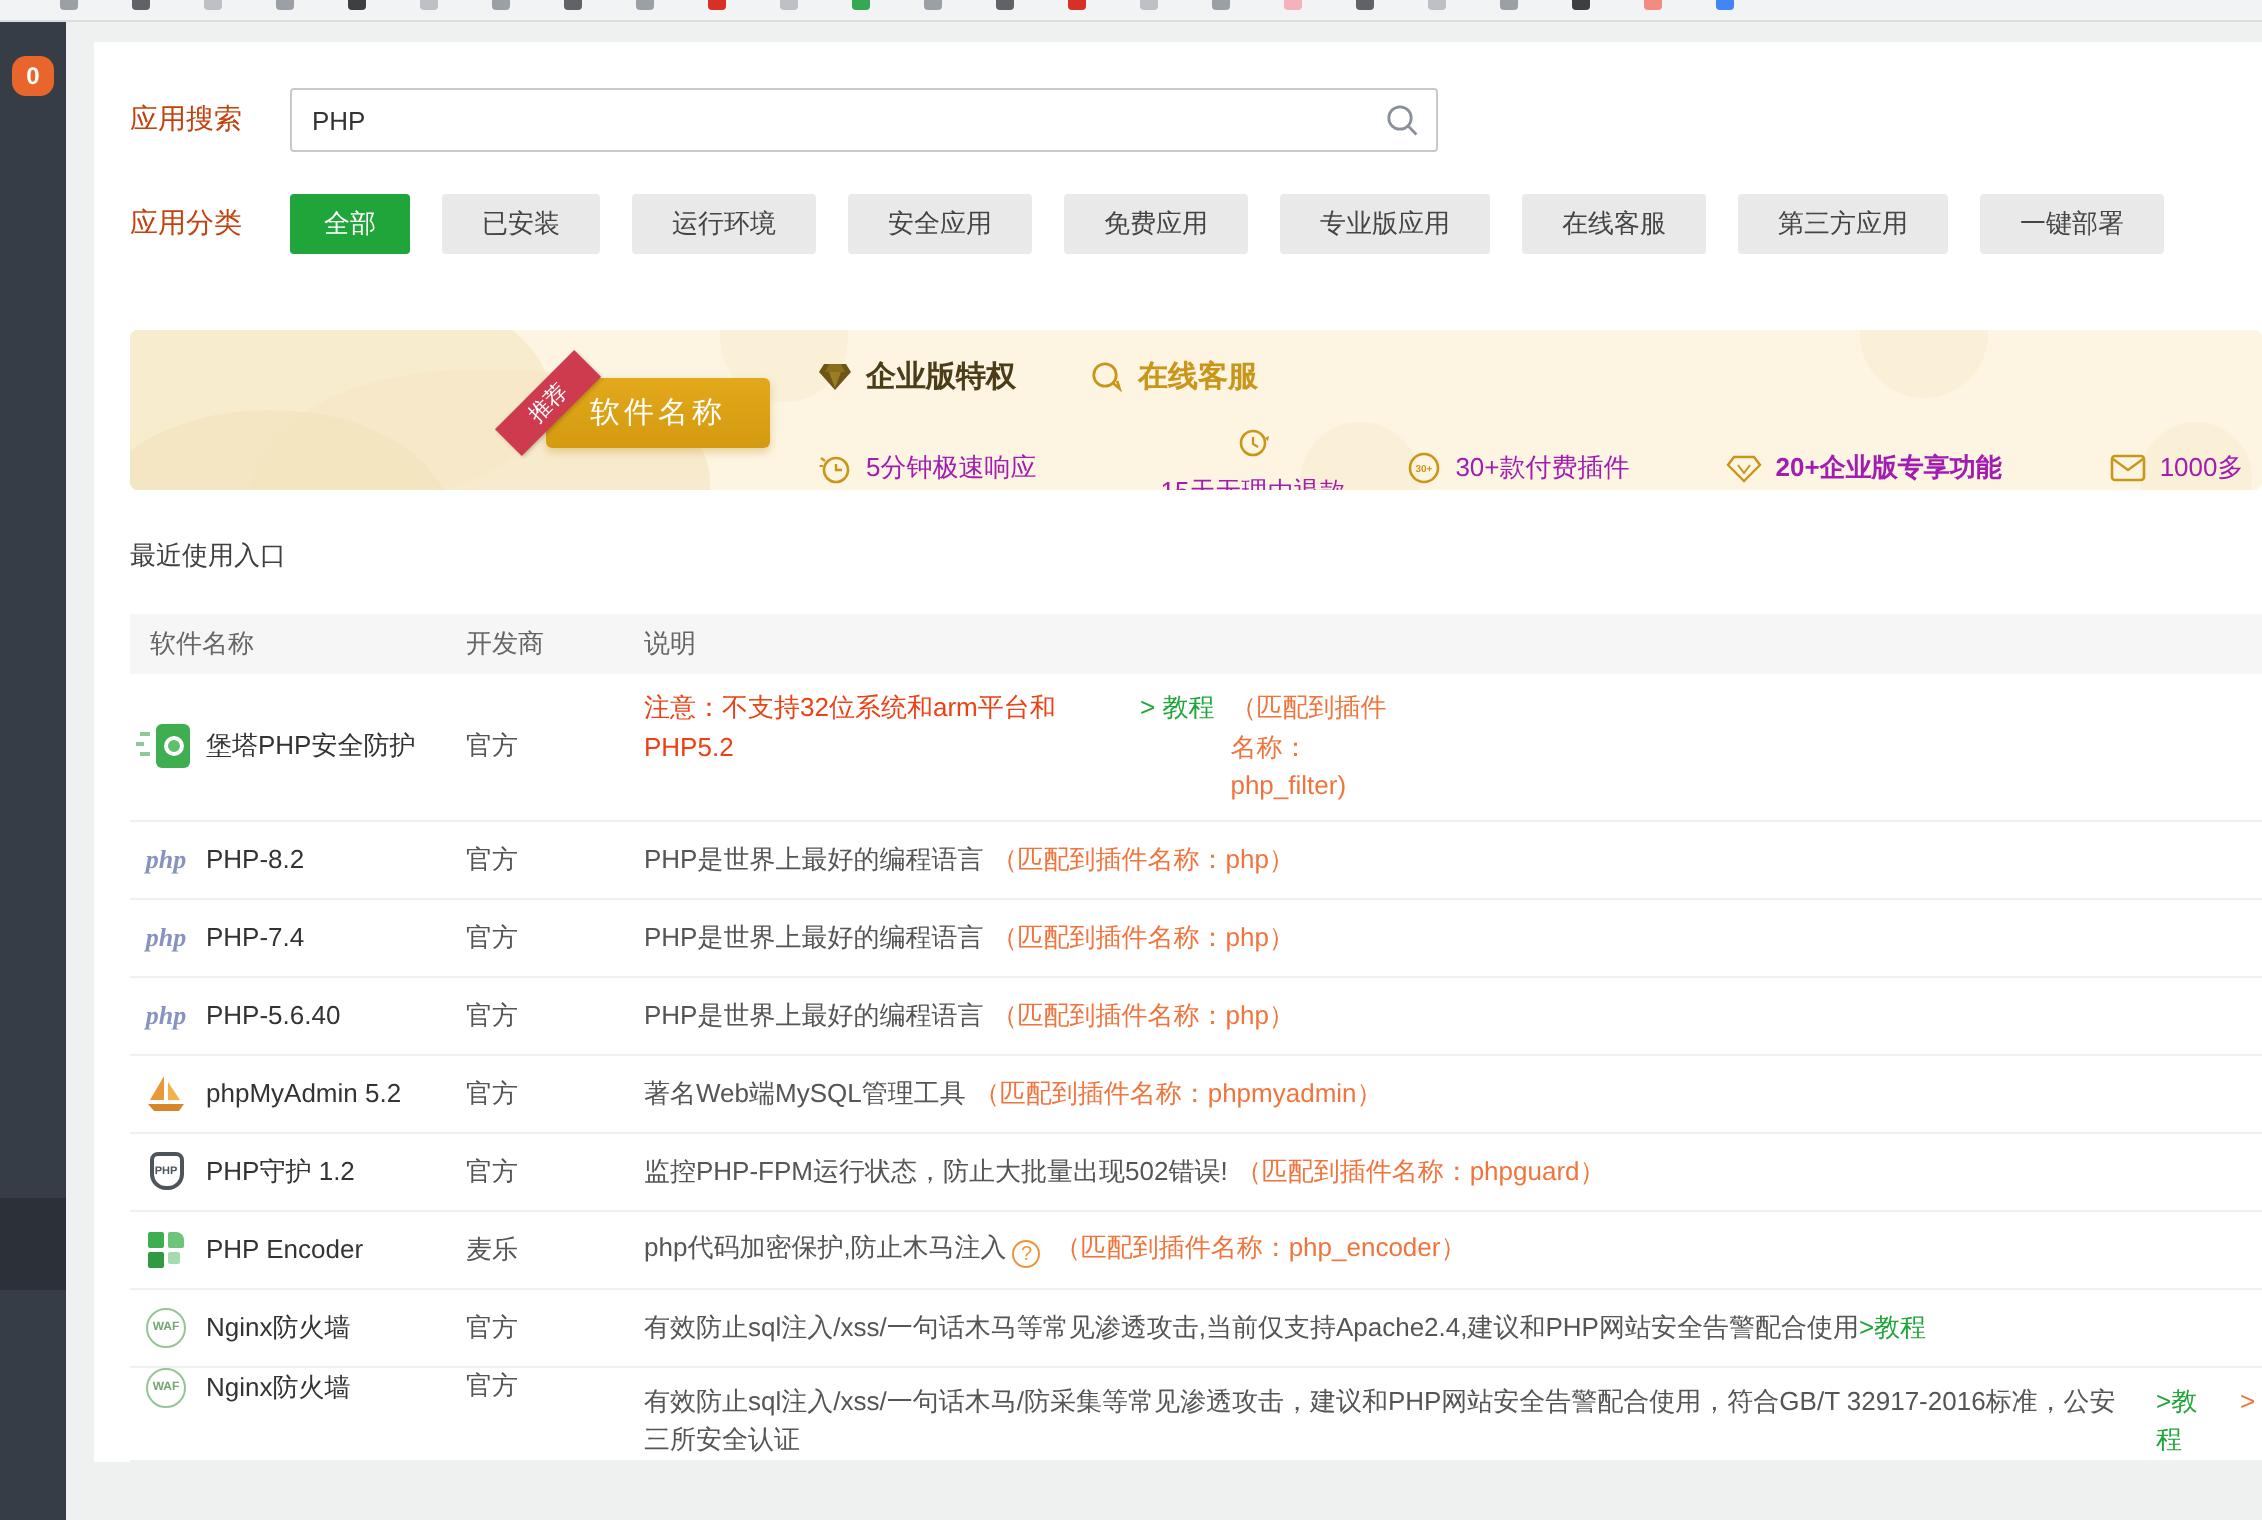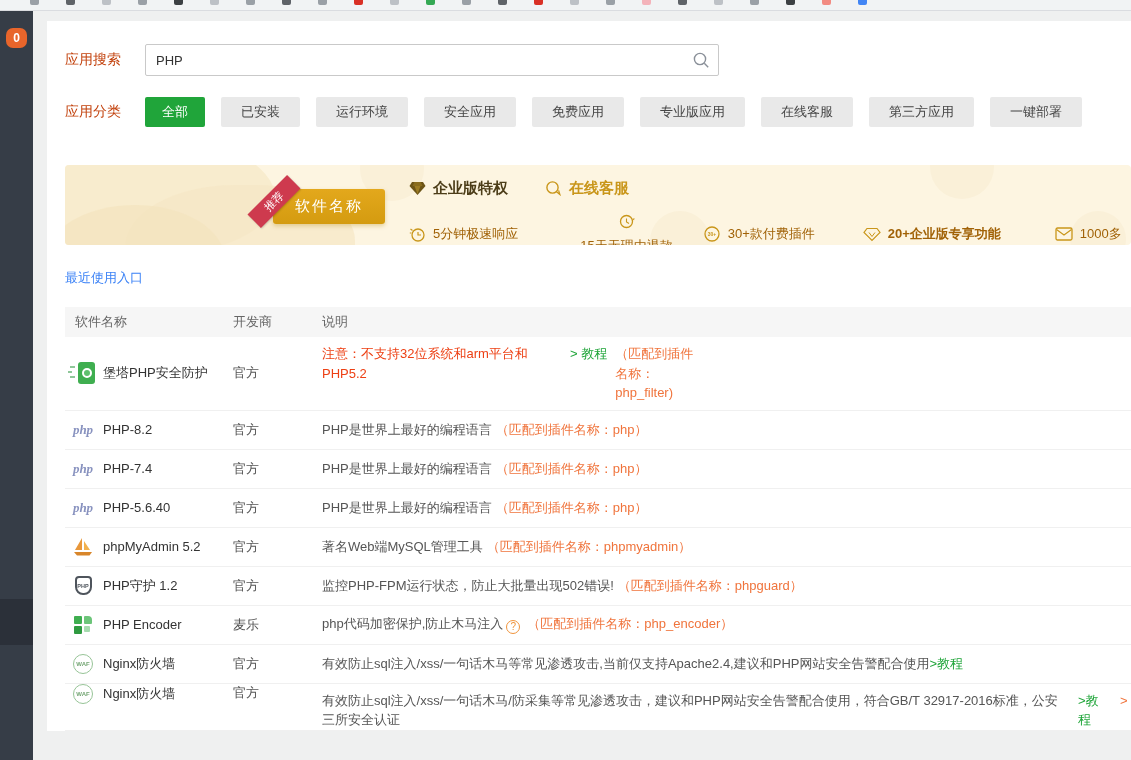--- a/index.html
+++ b/index.html
@@ -44,29 +44,29 @@
   .b5 { left:585px; bottom:-26px; width:60px; height:60px; border-radius:50%; background:#faf0d8; }
   .b6 { left:865px; top:-30px; width:64px; height:64px; border-radius:50%; background:#faf0d8; }
   .b7 { left:1005px; bottom:-22px; width:56px; height:56px; border-radius:50%; background:#faf0d8; }
   .buy-wrap { position:absolute; left:208px; top:24px; }
   .buy { width:112px; height:35px; background:linear-gradient(180deg,#e3a81c,#d49b10); color:#fff; font-size:15px; letter-spacing:2px; border:none; border-radius:3px; cursor:pointer; font-family:inherit; box-shadow:0 2px 4px rgba(180,140,20,.35); }
   .ribbon { position:absolute; left:-27px; top:3px; background:#ce3a4e; color:#fff; font-size:11px; padding:2px 17px; transform:rotate(-45deg); box-shadow:0 1px 2px rgba(0,0,0,.2); }
   .features { position:absolute; left:344px; top:14px; right:0; }
   .feat-top { display:flex; align-items:center; gap:36px; margin-bottom:15px; }
   .feat-main { display:flex; align-items:center; gap:7px; font-size:15px; font-weight:bold; color:#4c3d18; cursor:pointer; }
   .feat-main.gold { color:#c9961a; }
-  .feat-bottom { display:flex; align-items:center; font-size:13px; color:#a16207; white-space:nowrap; }
+  .feat-bottom { display:flex; align-items:center; font-size:13px; color:#a21caf; white-space:nowrap; }
   .feat-item { display:flex; align-items:center; gap:7px; }
   .feat-item:nth-child(1){ margin-right:62px; }
   .feat-item:nth-child(2){ margin-right:30px;flex-direction:column; }
   .feat-item:nth-child(3){ margin-right:48px; }
   .feat-item:nth-child(4){ margin-right:54px;font-weight:bold; }
   .feat-item svg { flex:none; }
 
-  .recent { font-size:13px; color:#3b82f6; margin-bottom:20px; }
+  .recent { font-size:13px; color:#404040; margin-bottom:20px; }
 
   
   .thead { display:flex; height:30px; background:#f6f6f6; align-items:center; font-size:13px; color:#666; }
   .col-name { width:168px; padding-left:10px; flex:none; }
   .col-vendor { width:89px; flex:none; }
   .col-desc { flex:1; min-width:0; }
   .trow { display:flex; border-bottom:1px solid #f0f0f0; min-height:39px; align-items:center; font-size:13px; color:#555; cursor:pointer; }
   .trow .col-name { display:flex; align-items:center; gap:7px; padding-left:5px; color:#333; }
   .icon-wrap { width:26px; display:flex; justify-content:center; flex:none; line-height:0; }
   .trow.split { min-height:56px; }

